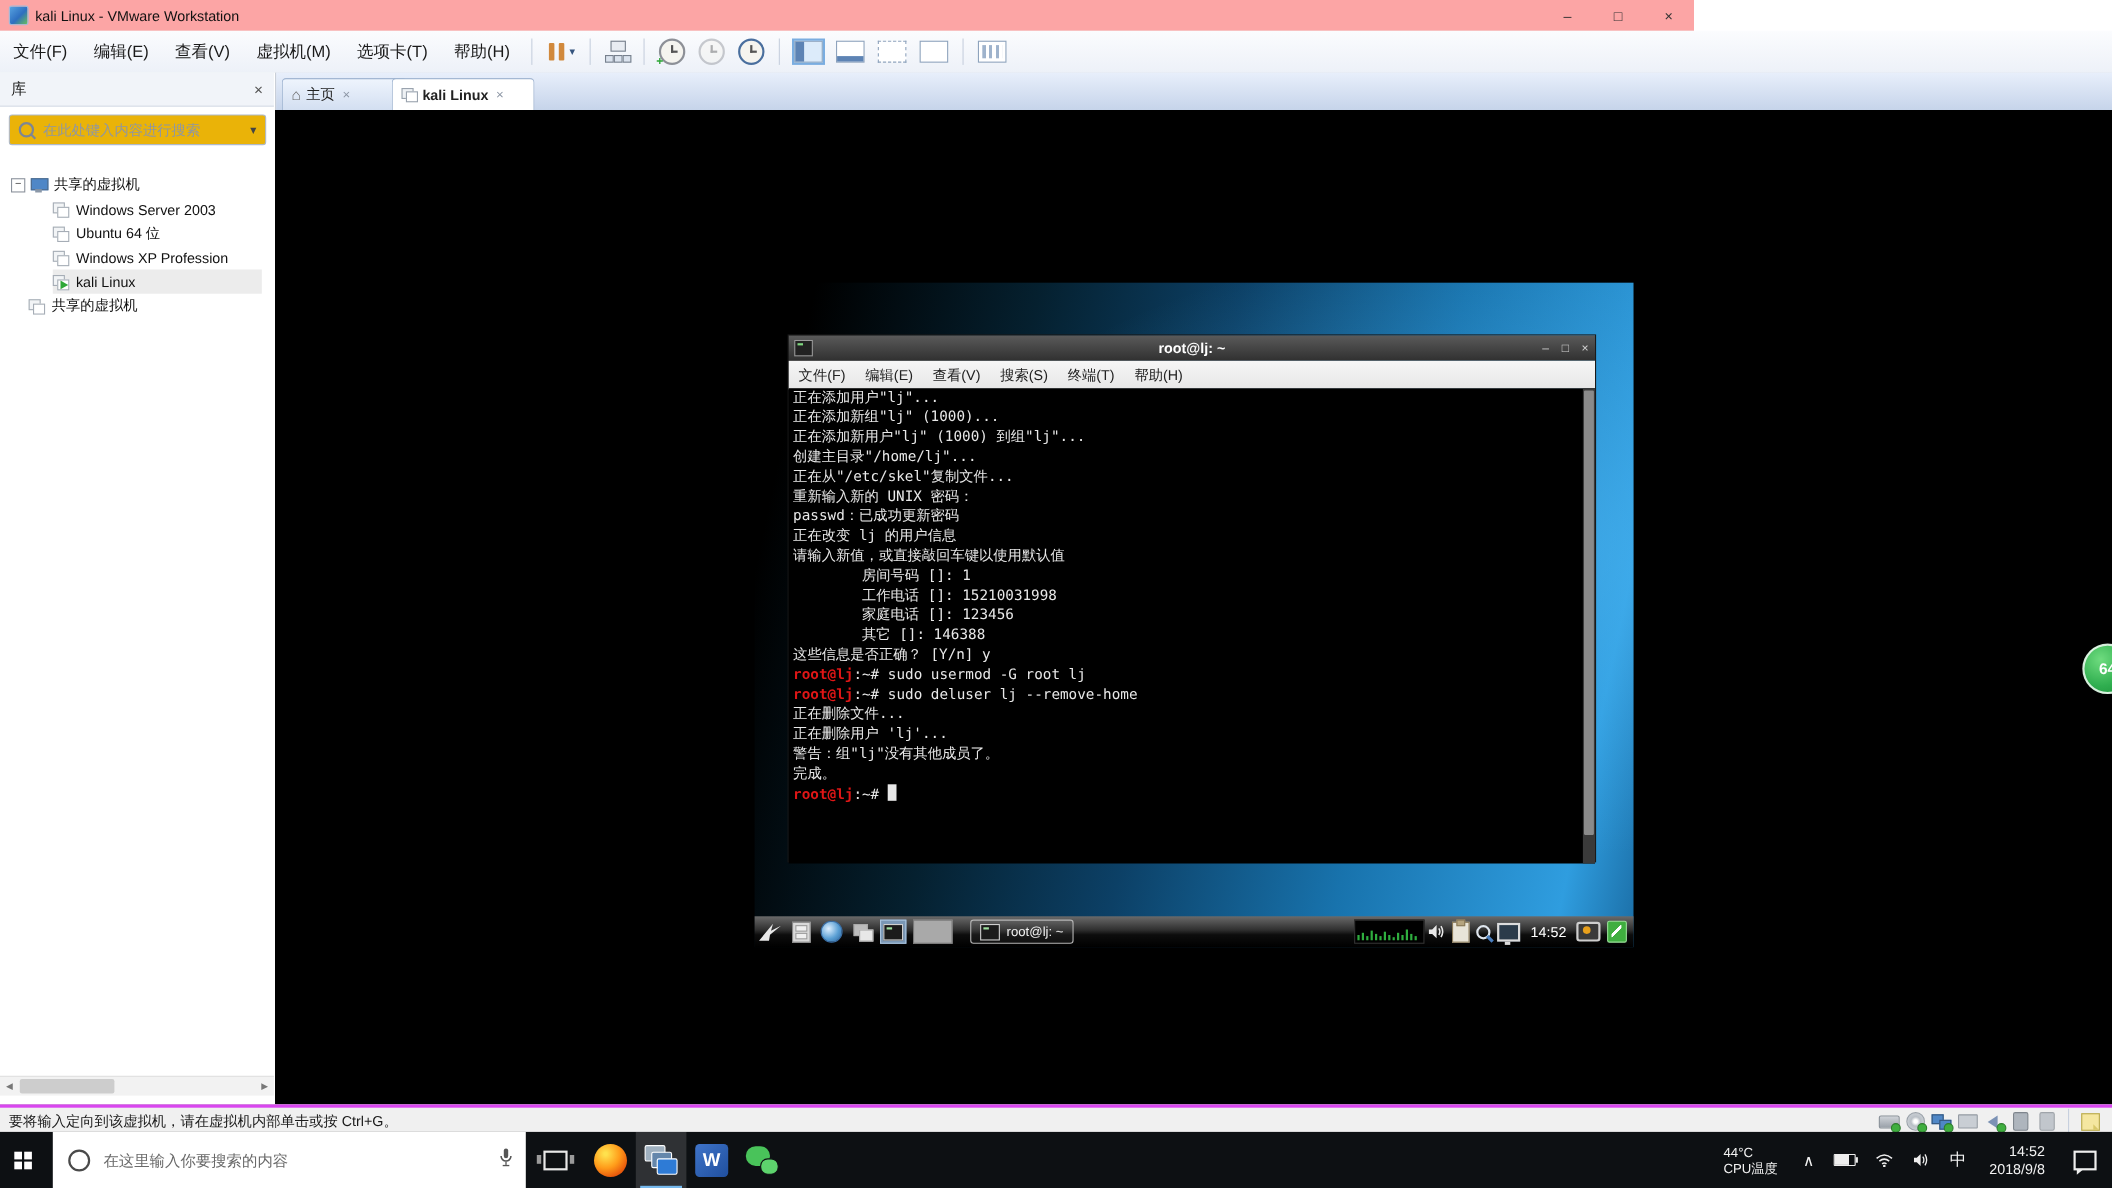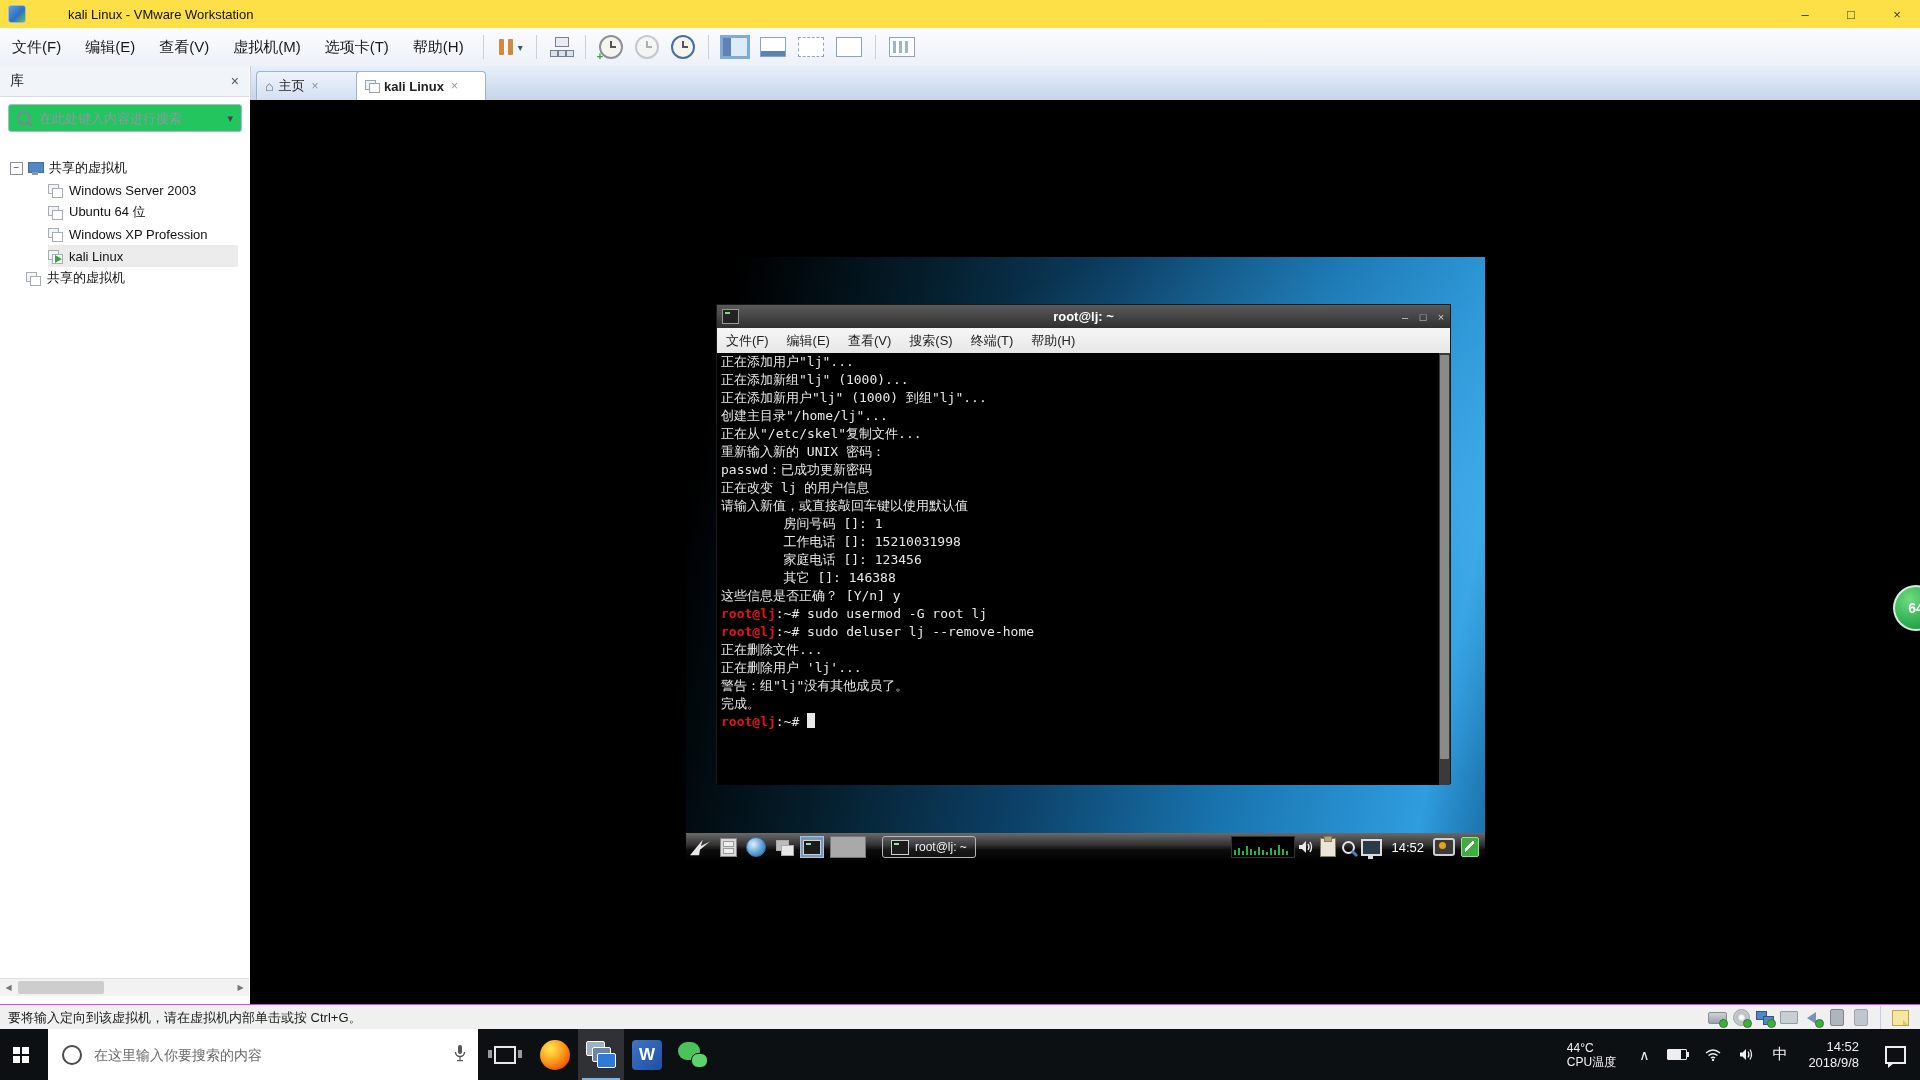--- a/index.html
+++ b/index.html
@@ -2,21 +2,21 @@
 <html><head>
 <meta charset="utf-8">
 <style>
   html,body{margin:0;padding:0;width:1920px;height:1080px;overflow:hidden;
     font-family:"Liberation Sans",sans-serif;background:#000;}
   .ab{position:absolute;}
   .row{display:flex;align-items:center;}
 
   
   #vmw{left:0;top:0;width:1920px;height:1004px;background:#fff;}
-  #titlebar{left:0;top:0;width:1920px;height:28px;background:#fde047;border-bottom:1px solid #e3e3e3;gap:36px;}
+  #titlebar{left:0;top:0;width:1540px;height:28px;background:#fca5a5;border-bottom:1px solid #e3e3e3;}
   #titlebar .vmw-logo{width:16px;height:16px;margin:0 6px 0 8px;border-radius:3px;
     background:linear-gradient(135deg,#57a2e0 0%,#2e6fc0 55%,#6abf59 100%);border:1px solid #9dbbdc;}
   #titlebar .title{font-size:13px;color:#111;}
   .winbtn{width:46px;height:28px;display:flex;align-items:center;justify-content:center;
     font-size:13px;color:#333;}
   #menubar{left:0;top:28px;width:1920px;height:38px;
     background:linear-gradient(#fbfcfe,#edf1f8);border-bottom:1px solid #d4dbe6;}
   .menu-item{padding:0 12px;font-size:15px;color:#1a1a1a;height:38px;display:flex;align-items:center;}
   .tsep{width:1px;height:24px;background:#c7d0de;margin:0 7px;}
   .tbtn{height:30px;display:flex;align-items:center;justify-content:center;padding:0 6px;border-radius:3px;}
@@ -47,21 +47,21 @@
   .vmico{width:14px;height:12px;position:relative;margin-right:5px;}
   .vmico i{position:absolute;width:9px;height:8px;border:1px solid #9aa3ae;background:#eef1f4;display:block;}
   .vmico i:nth-child(1){left:0;top:0;}
   .vmico i:nth-child(2){left:4px;top:3px;background:#fff;}
 
   
   #sidebar{left:0;top:66px;width:250px;height:938px;background:#fff;border-right:1px solid #c9cfd8;}
   #libhead{left:0;top:0;width:249px;height:30px;background:#f1f4f9;border-bottom:1px solid #d6dce6;}
   #libhead .t{font-size:14px;color:#222;margin-left:10px;}
   #libhead .x{margin-left:auto;margin-right:10px;color:#555;font-size:14px;}
-  #searchbox{left:8px;top:38px;width:232px;height:26px;border:1px solid #aeb9c9;border-radius:3px;background:#22c55e;display:flex;align-items:center;}
+  #searchbox{left:8px;top:38px;width:232px;height:26px;border:1px solid #aeb9c9;border-radius:3px;background:#eab308;display:flex;align-items:center;}
   #searchbox input{border:none;outline:none;flex:1;font-size:13px;color:#333;background:transparent;}
   #searchbox input::placeholder{color:#8f97a3;}
   .mag{width:10px;height:10px;border:2px solid #7d8694;border-radius:50%;position:relative;margin:0 6px 0 8px;}
   .mag::after{content:"";position:absolute;width:6px;height:2px;background:#7d8694;transform:rotate(45deg);left:8px;top:10px;}
   .sdd{color:#444;font-size:11px;margin:0 8px 0 4px;}
   .trow{position:absolute;height:22px;display:flex;align-items:center;font-size:13px;color:#111;width:100%;}
   .expbox{width:11px;height:11px;border:1px solid #8b929c;background:#fff;font-size:10px;line-height:9px;text-align:center;color:#444;margin-right:5px;}
   .monico{width:16px;height:13px;position:relative;margin-right:5px;}
   .monico .scr{position:absolute;left:0;top:0;width:14px;height:9px;border:1px solid #4e6b8c;background:#4f87c7;}
   .monico .std{position:absolute;left:4px;top:10px;width:6px;height:3px;background:#8b98a8;}
@@ -126,21 +126,21 @@
   .kdisp{width:17px;height:13px;border:2px solid #dcdcdc;background:#2b3b4a;position:relative;}
   .kdisp::after{content:"";position:absolute;left:5px;bottom:-5px;width:5px;height:3px;background:#dcdcdc;}
   #kclock{color:#fff;font-size:13px;margin:0 6px;}
   .krec{width:18px;height:14px;border:2px solid #cfcfcf;border-radius:3px;background:#3a3a3a;position:relative;}
   .krec::after{content:"";position:absolute;left:4px;top:2px;width:7px;height:7px;border-radius:50%;background:#e8a01c;}
   .krun{width:16px;height:18px;background:#3fae3f;border:1px solid #9adf9a;border-radius:2px;position:relative;}
   .krun::after{content:"";position:absolute;left:3px;top:3px;width:9px;height:11px;
     background:linear-gradient(135deg,transparent 40%,#fff 40% 60%,transparent 60%);}
 
   
-  #statusbar{left:0;top:1004px;width:1920px;height:25px;background:#f0f0f0;border-top:1px solid #d946ef;display:flex;align-items:center;}
+  #statusbar{left:0;top:1004px;width:1920px;height:25px;background:#f0f0f0;border-top:3px solid #d946ef;display:flex;align-items:center;}
   #statusbar .msg{font-size:13px;color:#1a1a1a;margin-left:8px;}
   .sico{width:20px;height:16px;margin:0 2px;position:relative;display:flex;align-items:center;justify-content:center;}
   .gdot{position:absolute;right:-1px;bottom:-2px;width:7px;height:7px;border-radius:50%;background:#3fae3f;border:1px solid #2c7d2c;}
   .hdd{width:17px;height:10px;background:linear-gradient(#cfd3d8,#9aa1a9);border:1px solid #868d95;border-radius:2px;}
   .cdrom{width:15px;height:15px;border-radius:50%;background:radial-gradient(circle,#fff 15%,#b9bfc6 40%,#d7dbe0);border:1px solid #9aa1a9;}
   .netmini{width:18px;height:14px;position:relative;}
   .netmini i{position:absolute;width:9px;height:7px;background:#4f87c7;border:1px solid #33567e;}
   .netmini i:nth-child(1){left:0;top:0;}
   .netmini i:nth-child(2){left:7px;top:5px;}
   .prn{width:16px;height:11px;background:#c9ced4;border:1px solid #959ba3;border-radius:1px;}

